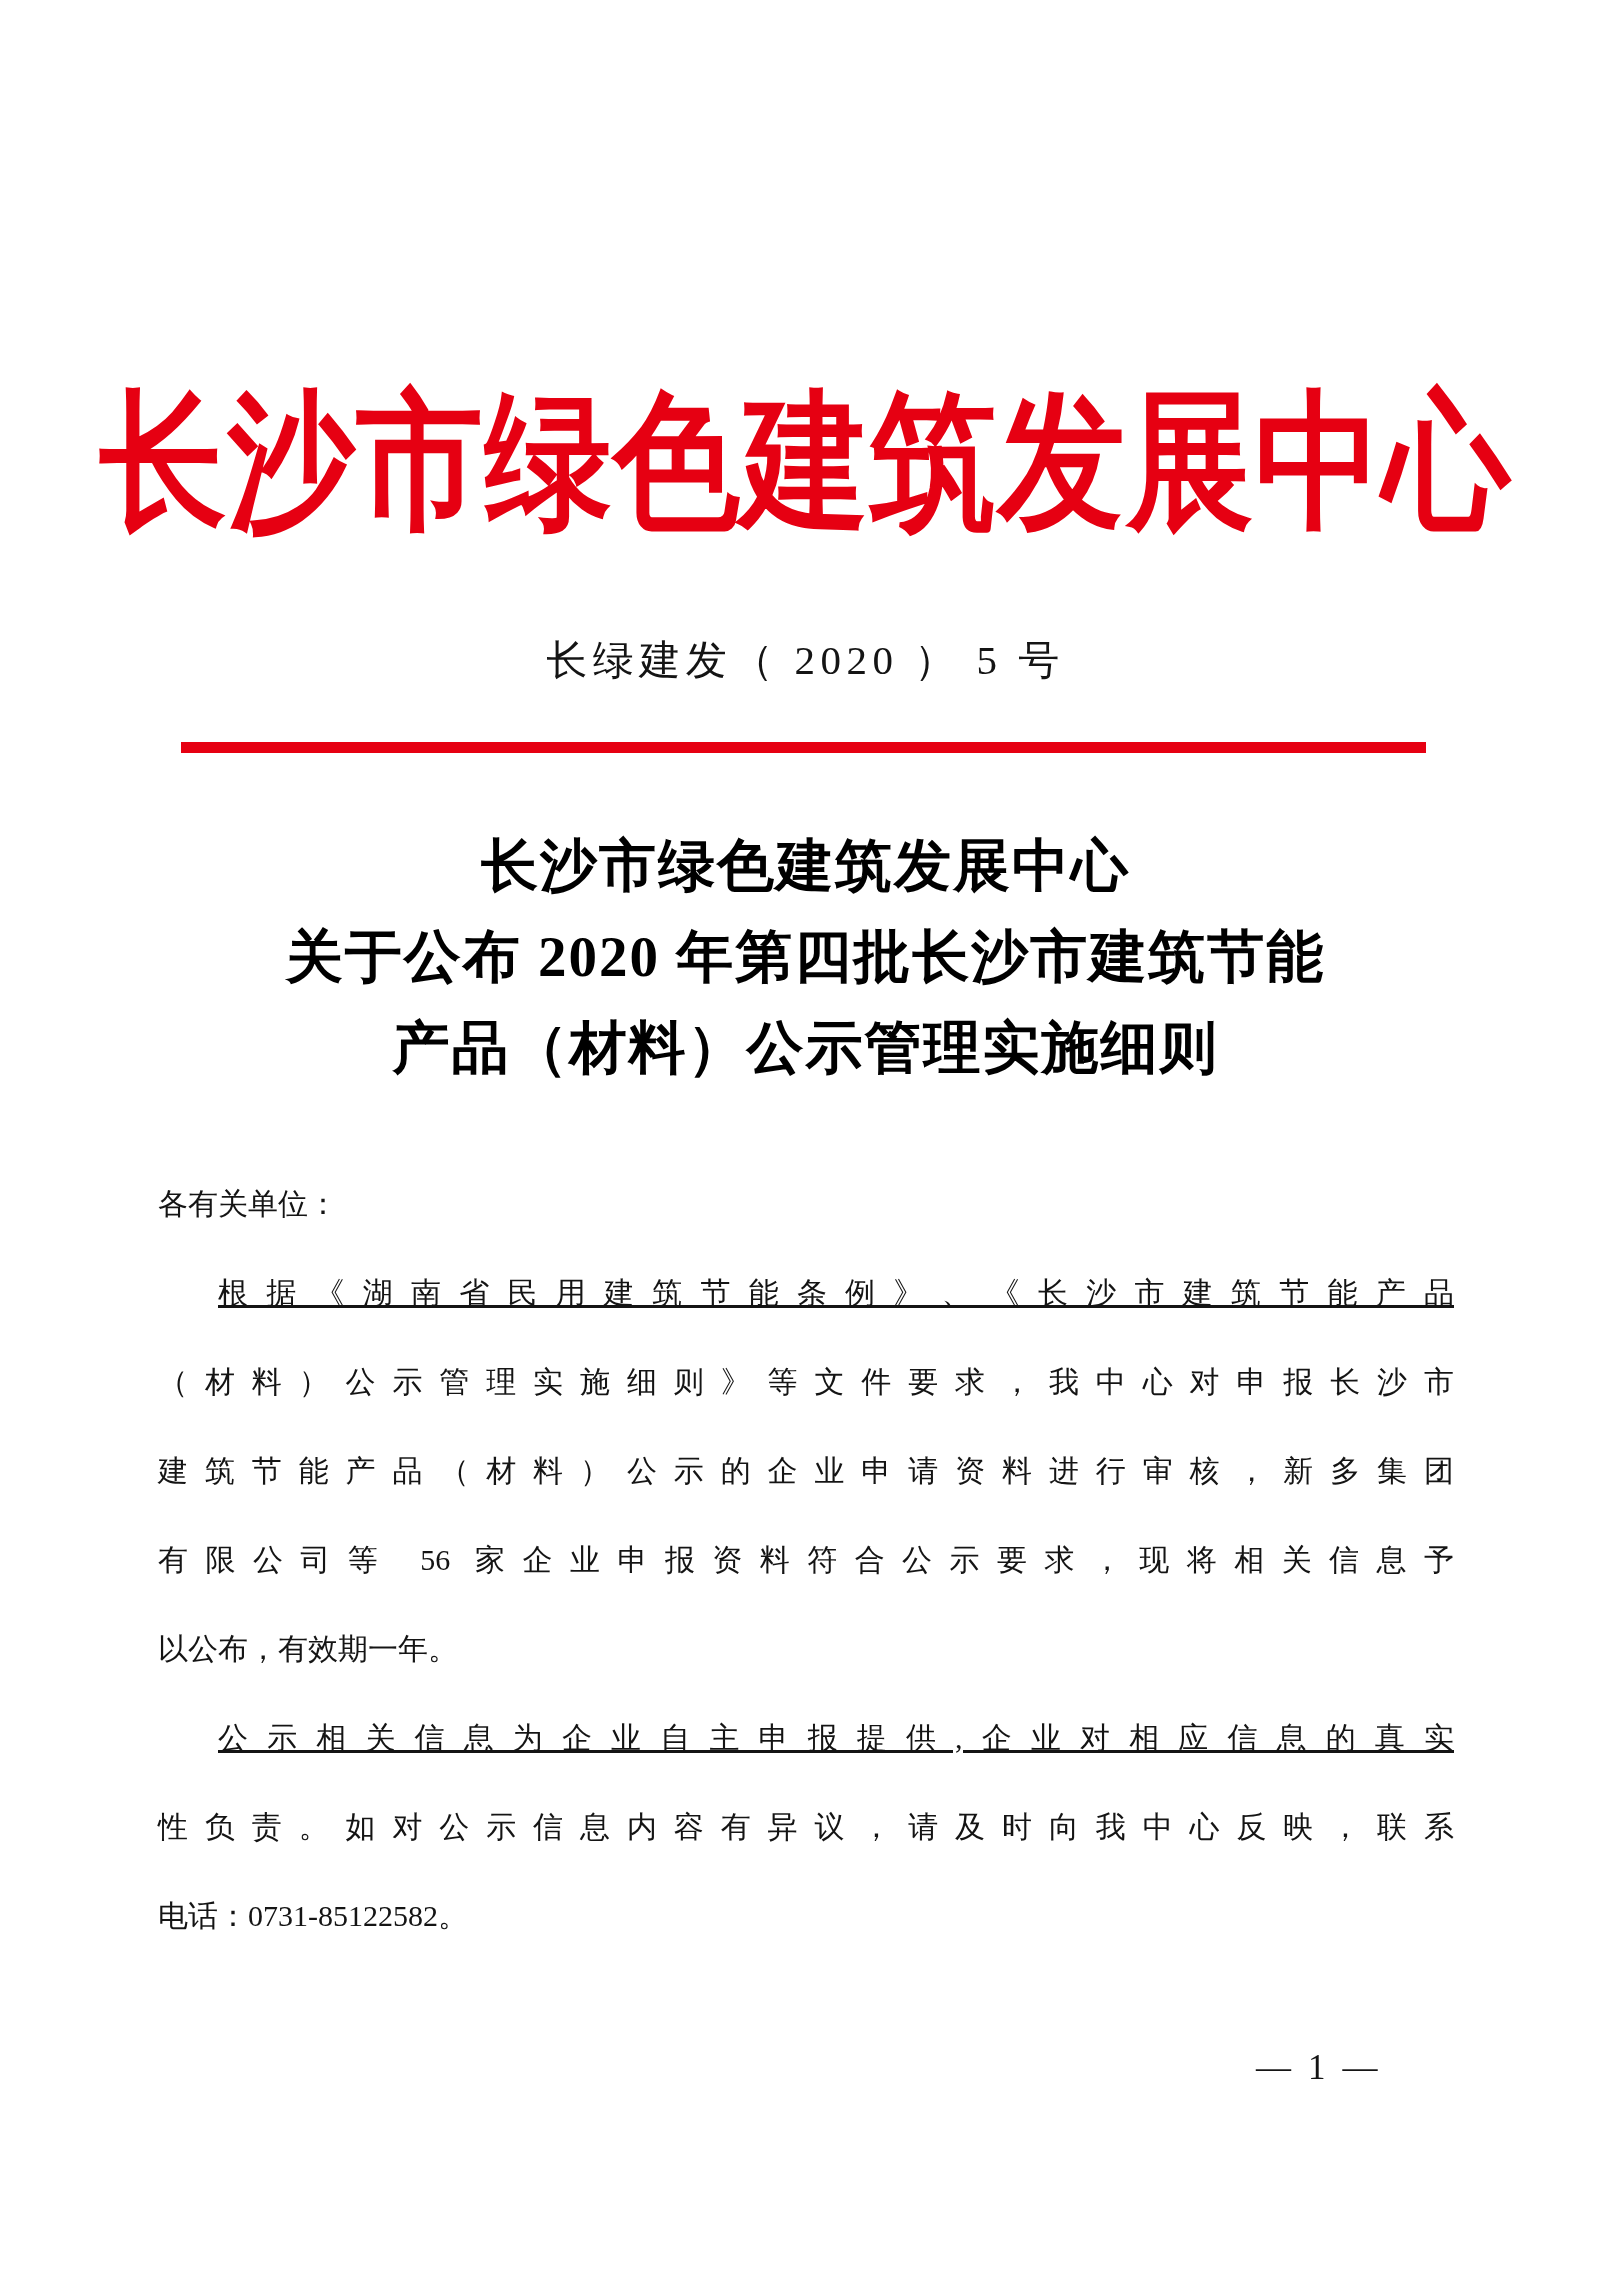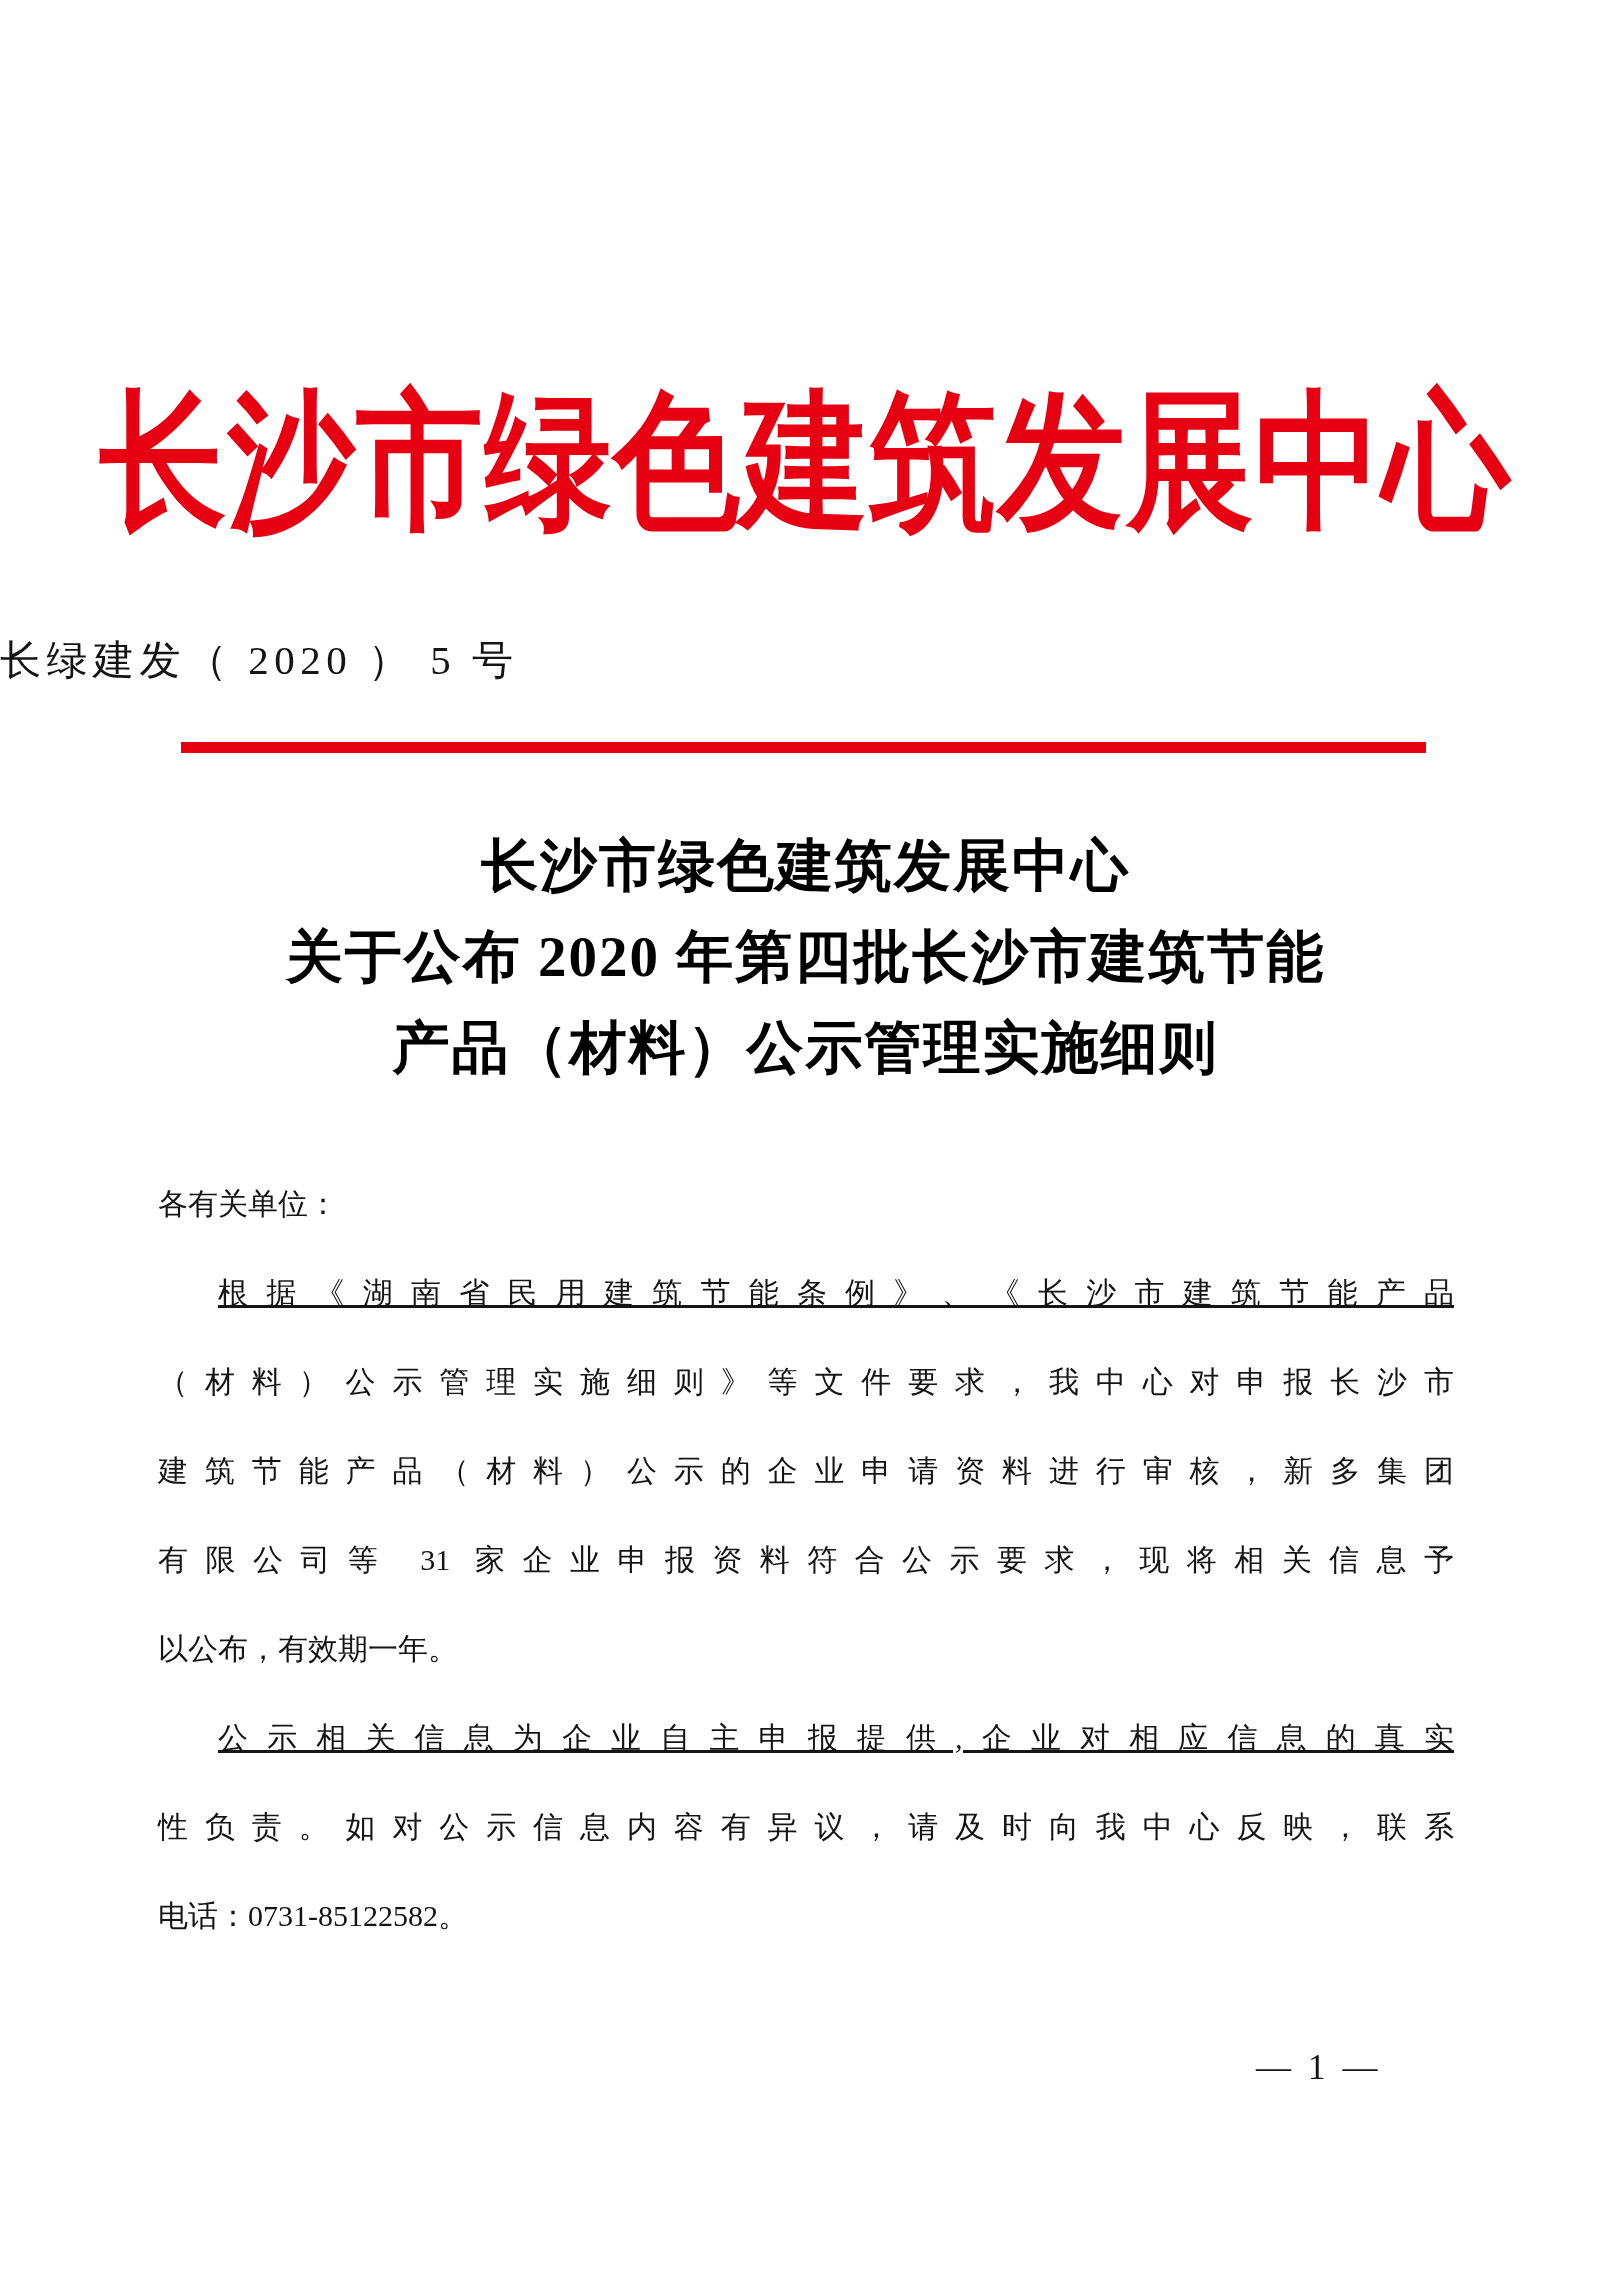--- a/index.html
+++ b/index.html
@@ -31,20 +31,21 @@
     transform:scaleY(1.18);
     transform-origin:center top;
     white-space:nowrap;
   }
   
   .doc-number{
     position:absolute;
     top:633px;
     left:0;
     width:100%;
+    text-align:center;
     color:var(--ink);
     font-size:41px;
     letter-spacing:5.5px;
     white-space:nowrap;
   }
   
   .red-rule{
     position:absolute;
     top:742px;
     left:181px;
@@ -110,21 +111,21 @@
       <div class="title-line">长沙市绿色建筑发展中心</div>
       <div class="title-line">关于公布 2020 年第四批长沙市建筑节能</div>
       <div class="title-line">产品（材料）公示管理实施细则</div>
     </div>
 
   <div class="body-text">
       <div class="body-line">各有关单位：</div>
       <div class="body-line justify indent">根据《湖南省民用建筑节能条例》、《长沙市建筑节能产品</div>
       <div class="body-line justify">（材料）公示管理实施细则》等文件要求，我中心对申报长沙市</div>
       <div class="body-line justify">建筑节能产品（材料）公示的企业申请资料进行审核，新多集团</div>
-      <div class="body-line justify">有限公司等 31 家企业申报资料符合公示要求，现将相关信息予</div>
+      <div class="body-line justify">有限公司等 56 家企业申报资料符合公示要求，现将相关信息予</div>
       <div class="body-line">以公布，有效期一年。</div>
       <div class="body-line justify indent">公示相关信息为企业自主申报提供,企业对相应信息的真实</div>
       <div class="body-line justify">性负责。如对公示信息内容有异议，请及时向我中心反映，联系</div>
       <div class="body-line">电话：0731-85122582。</div>
     </div>
 
   <div class="page-number">— 1 —</div>
 
 </div>
 

